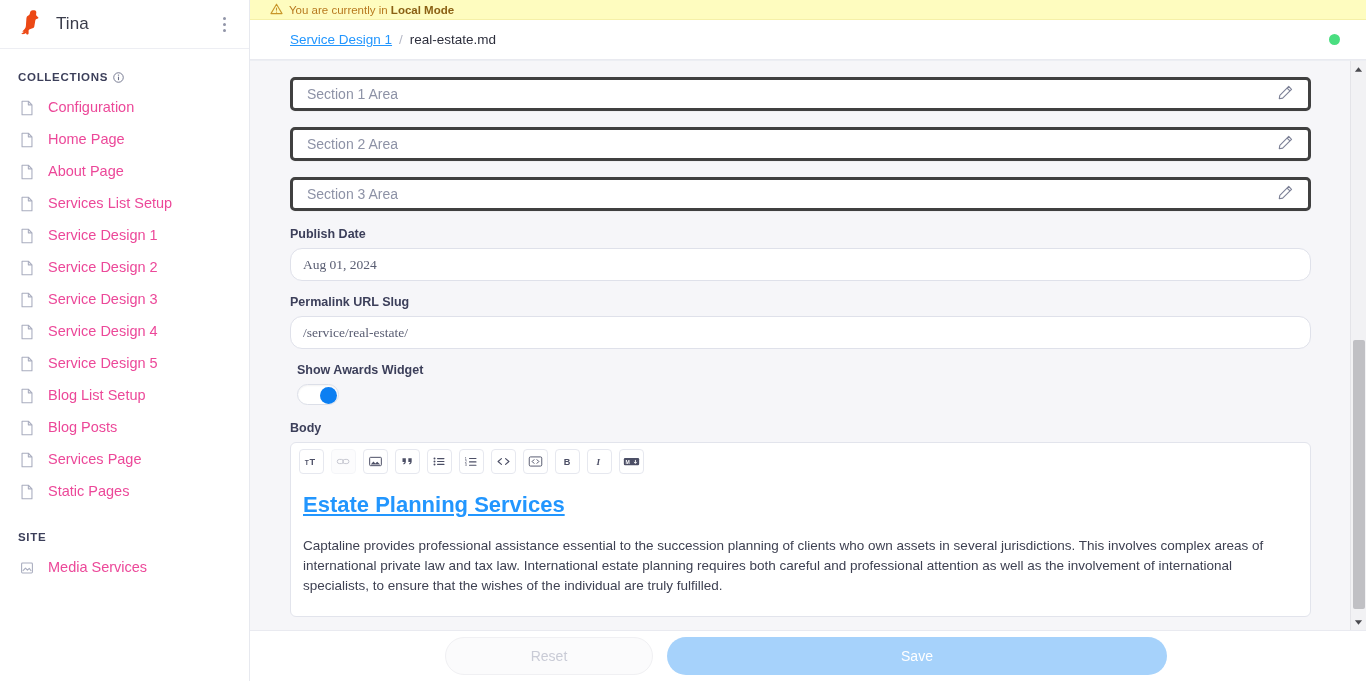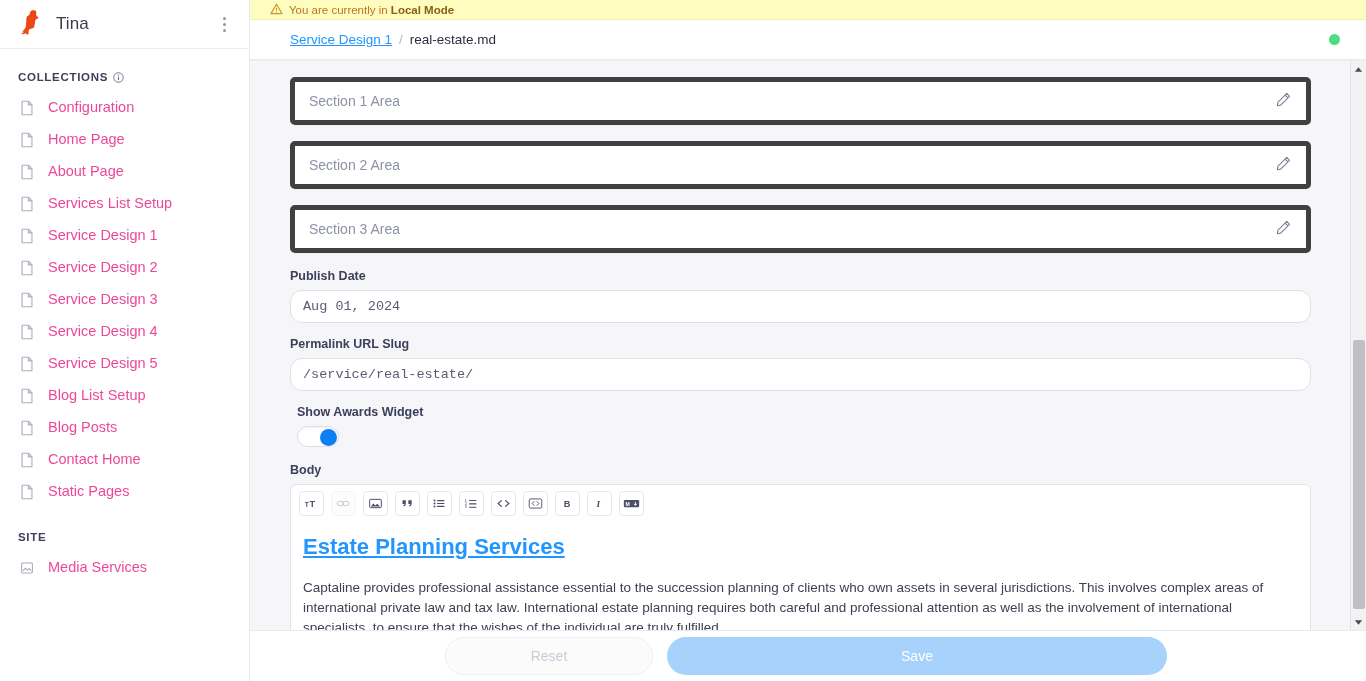--- a/index.html
+++ b/index.html
@@ -93,38 +93,38 @@
     background: #f6f6f9;
     overflow: hidden;
     border-top: 1px solid #eceef3;
   }
   .form-inner {
     padding: 16px 55px 20px 40px;
     height: 100%;
   }
 
   .group-card {
-    background: #fff; border: 5px solid #404040; border-radius: 5px;
-    height: 48px; margin-bottom: 16px;
+    background: #fff; border: 3px solid #404040; border-radius: 5px;
+    height: 34px; margin-bottom: 16px;
     display: flex; align-items: center; justify-content: space-between;
     padding: 0 14px 0 14px; cursor: pointer;
     box-shadow: 0 1px 1px rgba(20,20,40,.03);
   }
   .group-card-label { font-size: 14px; color: #8d92a6; }
 
   .field-label {
     font-size: 12.5px; font-weight: bold; color: #3c3f5a;
     margin-bottom: 7px; display: block;
   }
   .field-block { margin-bottom: 14px; }
   .text-input {
     width: 100%; height: 33px;
     background: #fff; border: 1px solid #dfe1ea; border-radius: 12px;
     padding: 0 12px; font-size: 13.5px; color: #595d72;
-    font-family: Liberation Mono, monospace;
+    font-family: Liberation Serif, serif;
     outline: none;
   }
 
   .toggle-block { margin-bottom: 16px; margin-left: 7px; }
   .toggle {
     width: 42px; height: 21px; border-radius: 11px;
     background: #ffffff; border: 1px solid #dcdfe8;
     position: relative; cursor: pointer;
     box-shadow: inset 0 1px 2px rgba(0,0,0,.05);
   }
@@ -339,21 +339,21 @@
           </span>
           <span>Blog Posts</span>
         </div>
         <div class="nav-item">
           <span class="nav-ico">
             <svg width="18" height="18" viewBox="0 0 20 20">
                 <path d="M4.5 2.5h7l4 4v11h-11z" fill="#fff" stroke="#a9adbf" stroke-width="1.2" stroke-linejoin="round"></path>
                 <path d="M11.5 2.5v4h4" fill="none" stroke="#a9adbf" stroke-width="1.2" stroke-linejoin="round"></path>
               </svg>
           </span>
-          <span>Contact Home</span>
+          <span>Services Page</span>
         </div>
         <div class="nav-item">
           <span class="nav-ico">
             <svg width="18" height="18" viewBox="0 0 20 20">
                 <path d="M4.5 2.5h7l4 4v11h-11z" fill="#fff" stroke="#a9adbf" stroke-width="1.2" stroke-linejoin="round"></path>
                 <path d="M11.5 2.5v4h4" fill="none" stroke="#a9adbf" stroke-width="1.2" stroke-linejoin="round"></path>
               </svg>
           </span>
           <span>Static Pages</span>
         </div>

